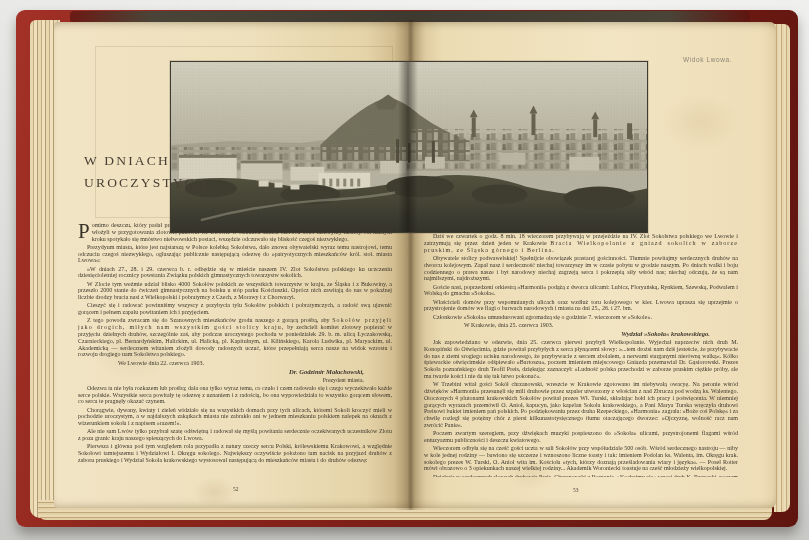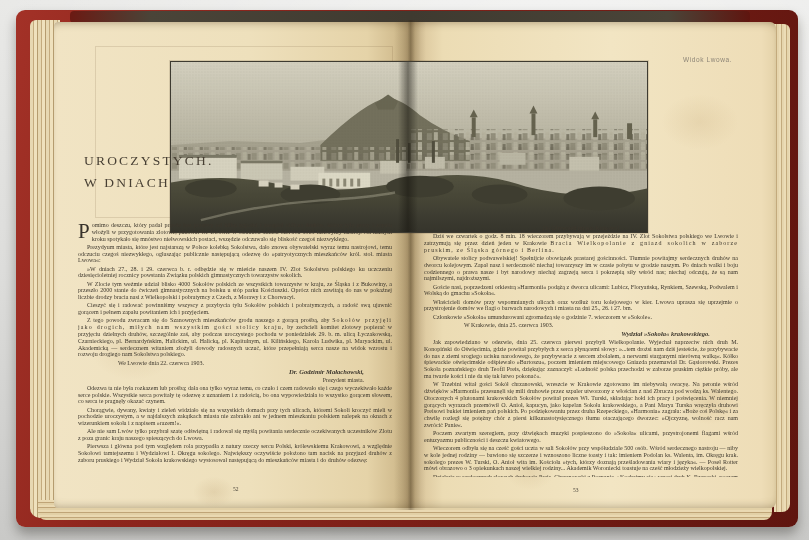--- a/index.html
+++ b/index.html
@@ -174,22 +174,22 @@
       </g>
       <rect x="0" y="0" width="478" height="172" fill="url(#dots)" opacity=".12"></rect>
       <rect x="0" y="0" width="478" height="172" fill="#8a6f3e" opacity=".06"></rect>
       <rect x="228" y="0" width="20" height="172" fill="url(#fold)"></rect>
     </svg>
   </div>
 
   <div class="caption">Widok Lwowa.</div>
 
   <div class="chapter-heading">
+    <div>W DNIACH</div>
     <div>UROCZYSTYCH.</div>
-    <div>W DNIACH</div>
   </div>
 
   <div class="textcol left-col">
     <p class="noindent"><span class="dropcap">P</span><span>omimo deszczu, który padał prawie bez przerwy od kilku tygodni i zasępiał oblicza druhów, którzy tyle pracy i zapału włożyli w przygotowania zlotowe, panował we Lwowie w ostatnich dniach czerwca 1903 niezwykły nastrój. Na każdym kroku spotykało się mnóstwo niełwowskich postaci, wszędzie odczuwało się bliskość czegoś niezwykłego.</span></p>
     <p>Prezydyum miasta, które jest najstarszą w Polsce kolebką Sokolstwa, dało znowu obywatelski wyraz temu nastrojowi, temu odczuciu czegoś niezwykłego, ogłaszając publicznie następującą odezwę do »patryotycznych mieszkańców król. stoł. miasta Lwowa«:</p>
     <p>»W dniach 27., 28. i 29. czerwca b. r. odbędzie się w mieście naszem IV. Zlot Sokolstwa polskiego ku uczczeniu dziesięcioletniej rocznicy powstania Związku polskich gimnastycznych towarzystw sokolich.</p>
     <p>W Zlocie tym weźmie udział blisko 4000 Sokołów polskich ze wszystkich towarzystw w kraju, ze Śląska i z Bukowiny, a przeszło 2000 stanie do ćwiczeń gimnastycznych na boisku u stóp parku Kościuszki. Oprócz nich zawitają do nas w pokaźnej liczbie drodzy bracia nasi z Wielkopolski i pobratymcy z Czech, z Morawy i z Chorwacyi.</p>
     <p>Cieszyć się i radować powinniśmy wszyscy z przybycia tylu Sokołów polskich i pobratymczych, a radość swą ujawnić gorącem i pełnem zapału powitaniem ich i przyjęciem.</p>
     <p><span>Z tego powodu zwracam się do Szanownych mieszkańców grodu naszego z gorącą prośbą, aby </span><span class="spaced">Sokołów przyjęli jako drogich, miłych nam wszystkim gości stolicy kraju,</span><span> by zechcieli komitet zlotowy popierać w przyjęciu dzielnych druhów, szczególnie zaś, aby podczas uroczystego pochodu w poniedziałek 29. b. m. ulicą Łyczakowską, Czarnieckiego, pl. Bernardyńskim, Halickim, ul. Halicką, pl. Kapitulnym, ul. Kilińskiego, Karola Ludwika, pl. Maryackim, ul. Akademicką — serdecznem witaniem złożyli dowody radosnych uczuć, które przepełniają serca nasze na widok wzrostu i rozwoju drogiego nam Sokolstwa polskiego.</span></p>
     <p class="noindent datein">We Lwowie dnia 22. czerwca 1903.</p>

